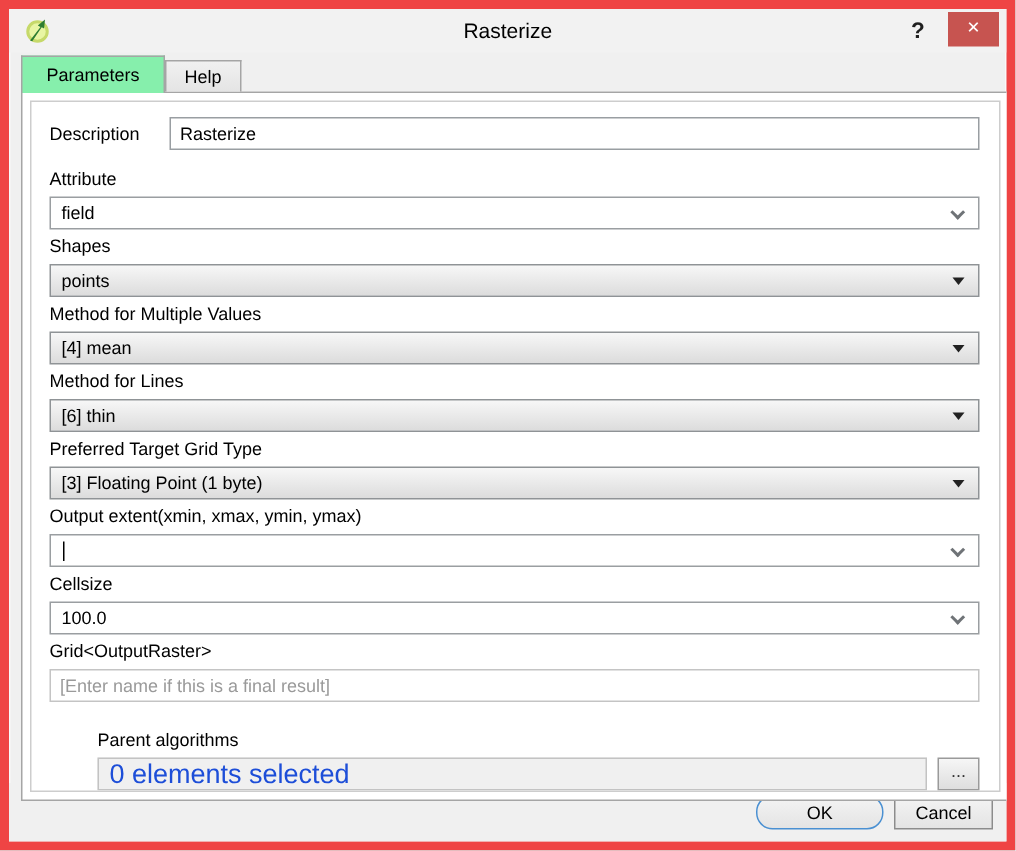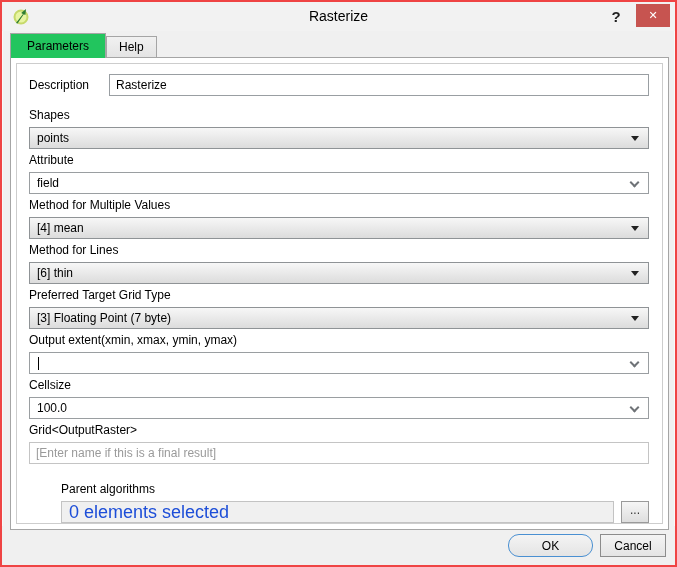--- a/index.html
+++ b/index.html
@@ -3,21 +3,21 @@
 <meta charset="utf-8">
 <style>
   * { box-sizing: border-box; margin: 0; padding: 0; }
   html,body { background:#cfd8dc; }
   body { font-family: "Liberation Sans", sans-serif; }
 
   .window {
     position: relative;
     width: 677px; height: 567px;
     background: #f0f0f0;
-    border: 2px solid #ef4444;
+    border: 6px solid #ef4444;
     box-shadow: 0 0 0 1px rgba(255,255,255,.6) inset;
     overflow: hidden;
   }
 
   
   .titlebar {
     position: absolute; top: 0; left: 0; right: 0; height: 29px;
     background: #f2f2f2;
   }
   .qgis-icon { position: absolute; left: 10px; top: 5px; width: 18px; height: 18px; }
@@ -44,21 +44,21 @@
     display: flex; align-items: flex-end;
   }
   .tab {
     font-size: 12px; color: #000;
     border: 1px solid #a5a5a5; border-bottom: none;
     background: linear-gradient(#f1f1f1, #e4e4e4);
     height: 21px; line-height: 20px; padding: 0 12px;
     margin-bottom: 1px;
   }
   .tab.active {
-    background: #22c55e;
+    background: #86efac;
     height: 25px; line-height: 24px; padding: 0 16px;
     margin-bottom: 0;
     position: relative; z-index: 4;
   }
 
   
   .tab-page {
     position: absolute; top: 55px; left: 8px; width: 659px; height: 473px;
     background: #fff; border: 1px solid #a5a5a5;
     padding: 5px; z-index: 2;
@@ -179,55 +179,55 @@
 
   <div class="tab-page">
     <div class="scroll-frame">
 
       <div class="desc-row">
         <span class="lbl">Description</span>
         <input class="text-input" type="text" value="Rasterize" style="">
       </div>
 
       <div class="fg">
-        <span class="lbl">Shapes</span>
-        <div class="dropdown">
-          <span>points</span>
-          <span class="tri"></span>
-        </div>
-      </div>
-
-      <div class="fg">
         <span class="lbl">Attribute</span>
         <div class="combo">
           <span>field</span>
           <span class="chev"></span>
         </div>
       </div>
 
       <div class="fg">
+        <span class="lbl">Shapes</span>
+        <div class="dropdown">
+          <span>points</span>
+          <span class="tri"></span>
+        </div>
+      </div>
+
+      <div class="fg">
         <span class="lbl">Method for Multiple Values</span>
         <div class="dropdown">
           <span>[4] mean</span>
           <span class="tri"></span>
         </div>
       </div>
 
       <div class="fg">
         <span class="lbl">Method for Lines</span>
         <div class="dropdown">
           <span>[6] thin</span>
           <span class="tri"></span>
         </div>
       </div>
 
       <div class="fg">
         <span class="lbl">Preferred Target Grid Type</span>
         <div class="dropdown">
-          <span>[3] Floating Point (7 byte)</span>
+          <span>[3] Floating Point (1 byte)</span>
           <span class="tri"></span>
         </div>
       </div>
 
       <div class="fg">
         <span class="lbl">Output extent(xmin, xmax, ymin, ymax)</span>
         <div class="combo">
           <span class="caret"></span>
           <span class="chev"></span>
         </div>

